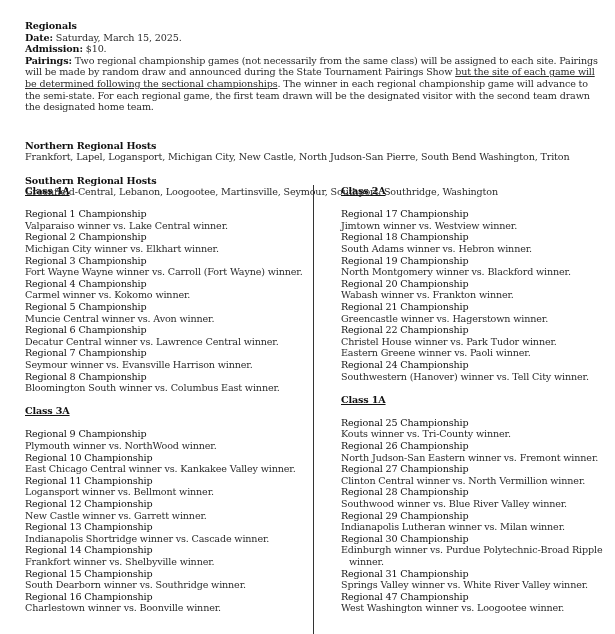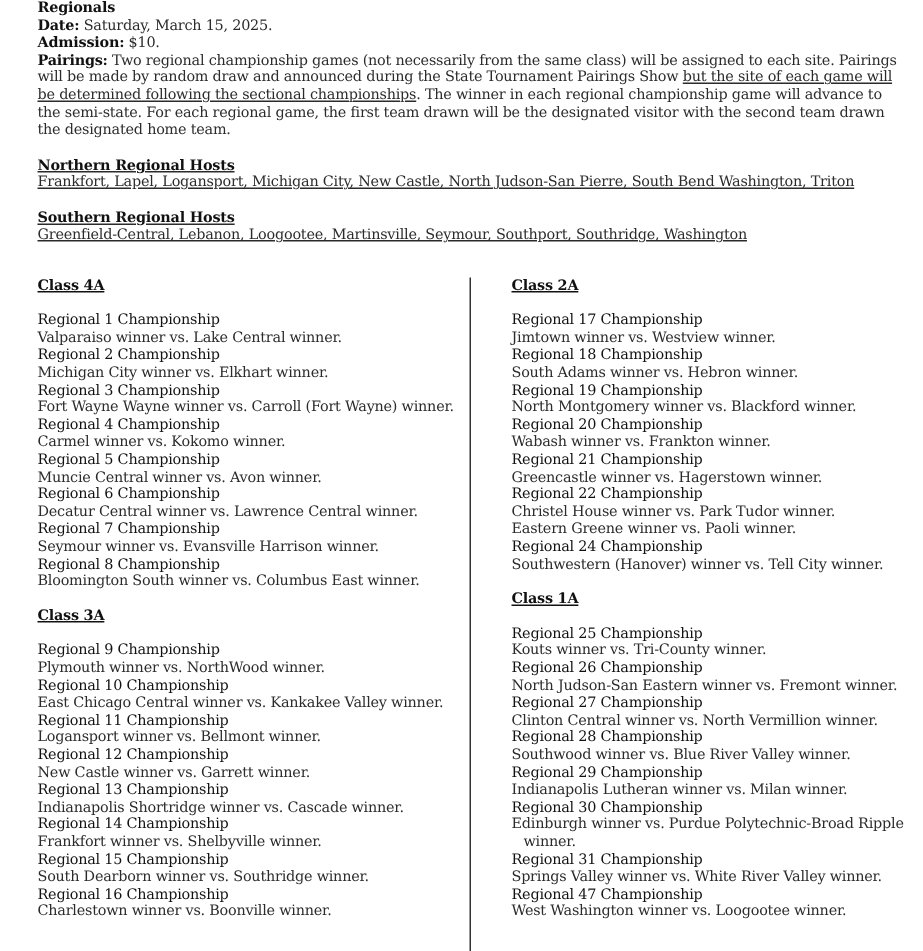--- a/index.html
+++ b/index.html
@@ -14,31 +14,31 @@
       position: relative;
       font-family: "DejaVu Serif", "Liberation Serif", serif;
       color: #2b2b2b;
       font-size: 9.6px;
       line-height: 11.6px;
       letter-spacing: -0.15px;
     }
     .page {
       position: absolute;
       left: 25px;
-      top: 0;
+      top: 20px;
       width: 580px;
     }
     .b {
       font-weight: bold;
       color: #111111;
     }
     p { margin: 0; }
     .intro p { margin: 0; }
     .u { text-decoration: underline; }
-    .hosts { margin-top: 12px; text-decoration: underline; }
+    .hosts { margin-top: 27px; }
     .hosts-block + .hosts-block { margin-top: 11.6px; }
     .columns {
       position: absolute;
       top: 185px;
       left: 25px;
       width: 580px;
       height: 449px;
     }
     .col {
       position: absolute;

